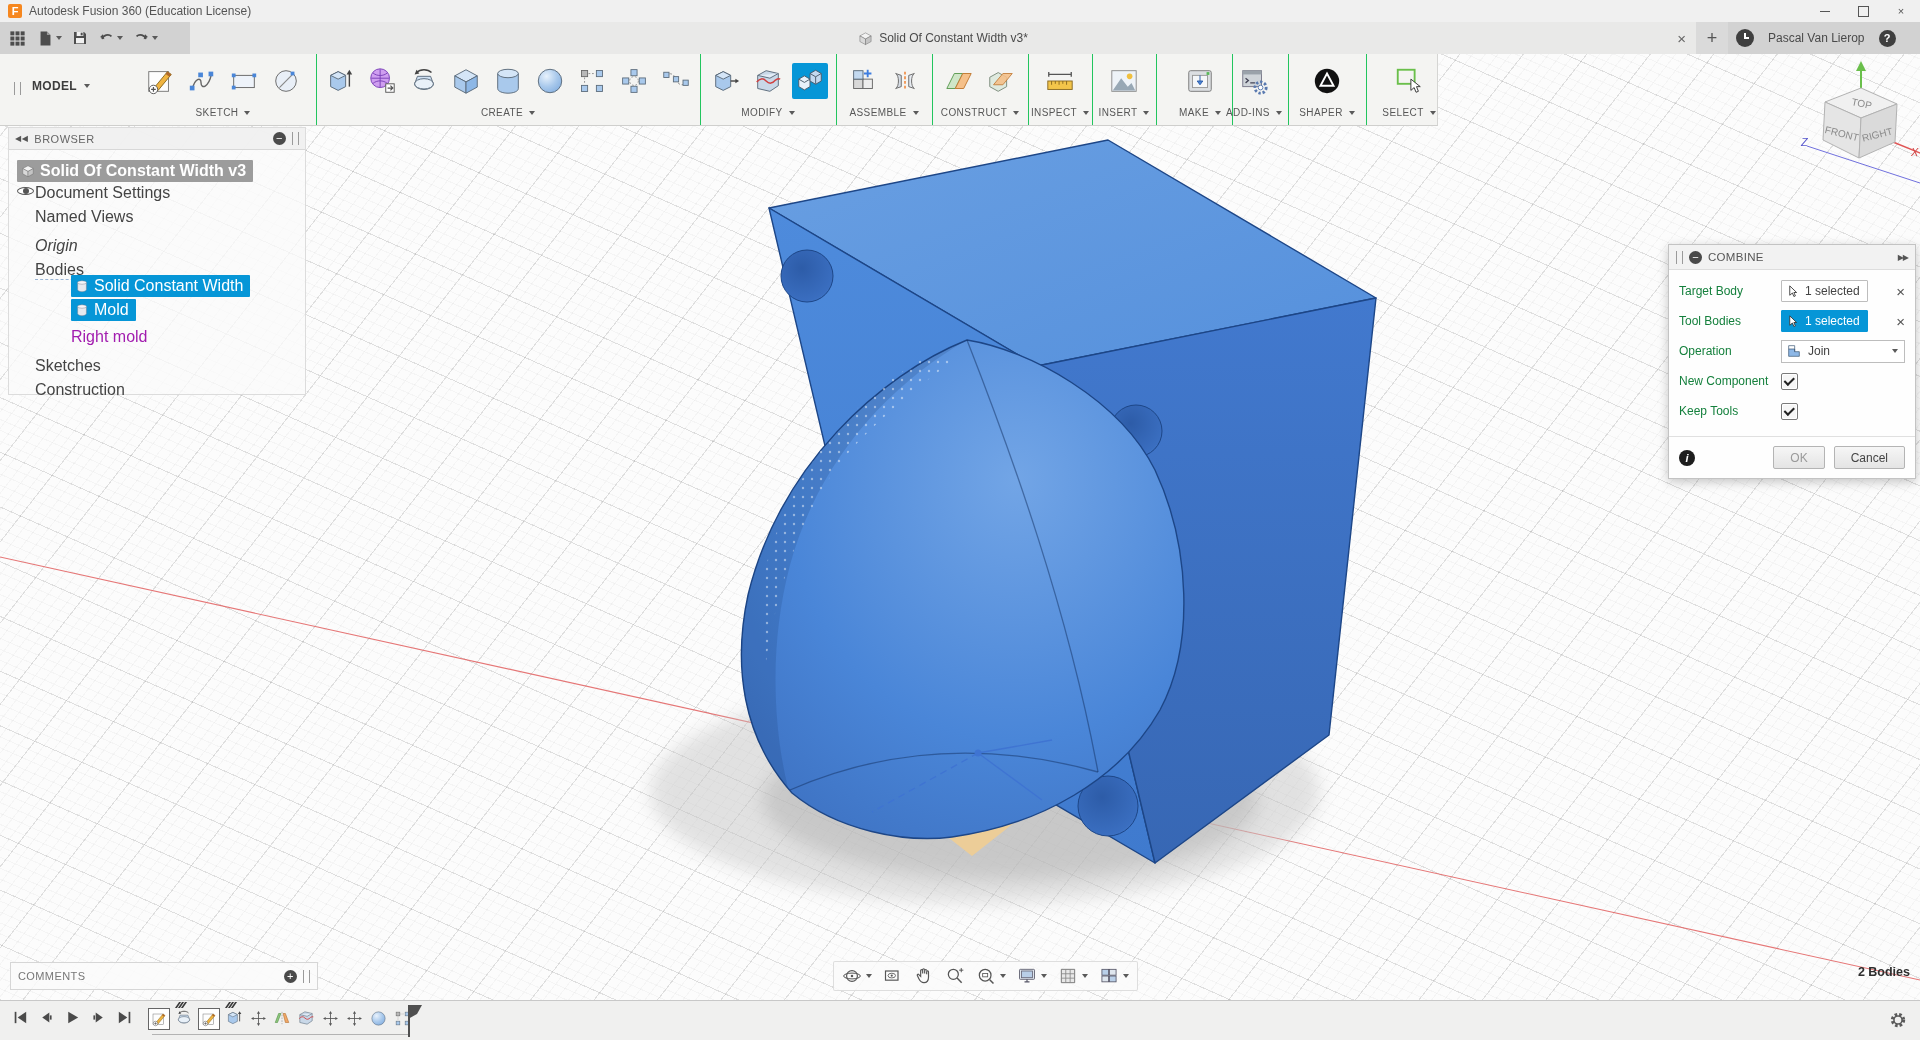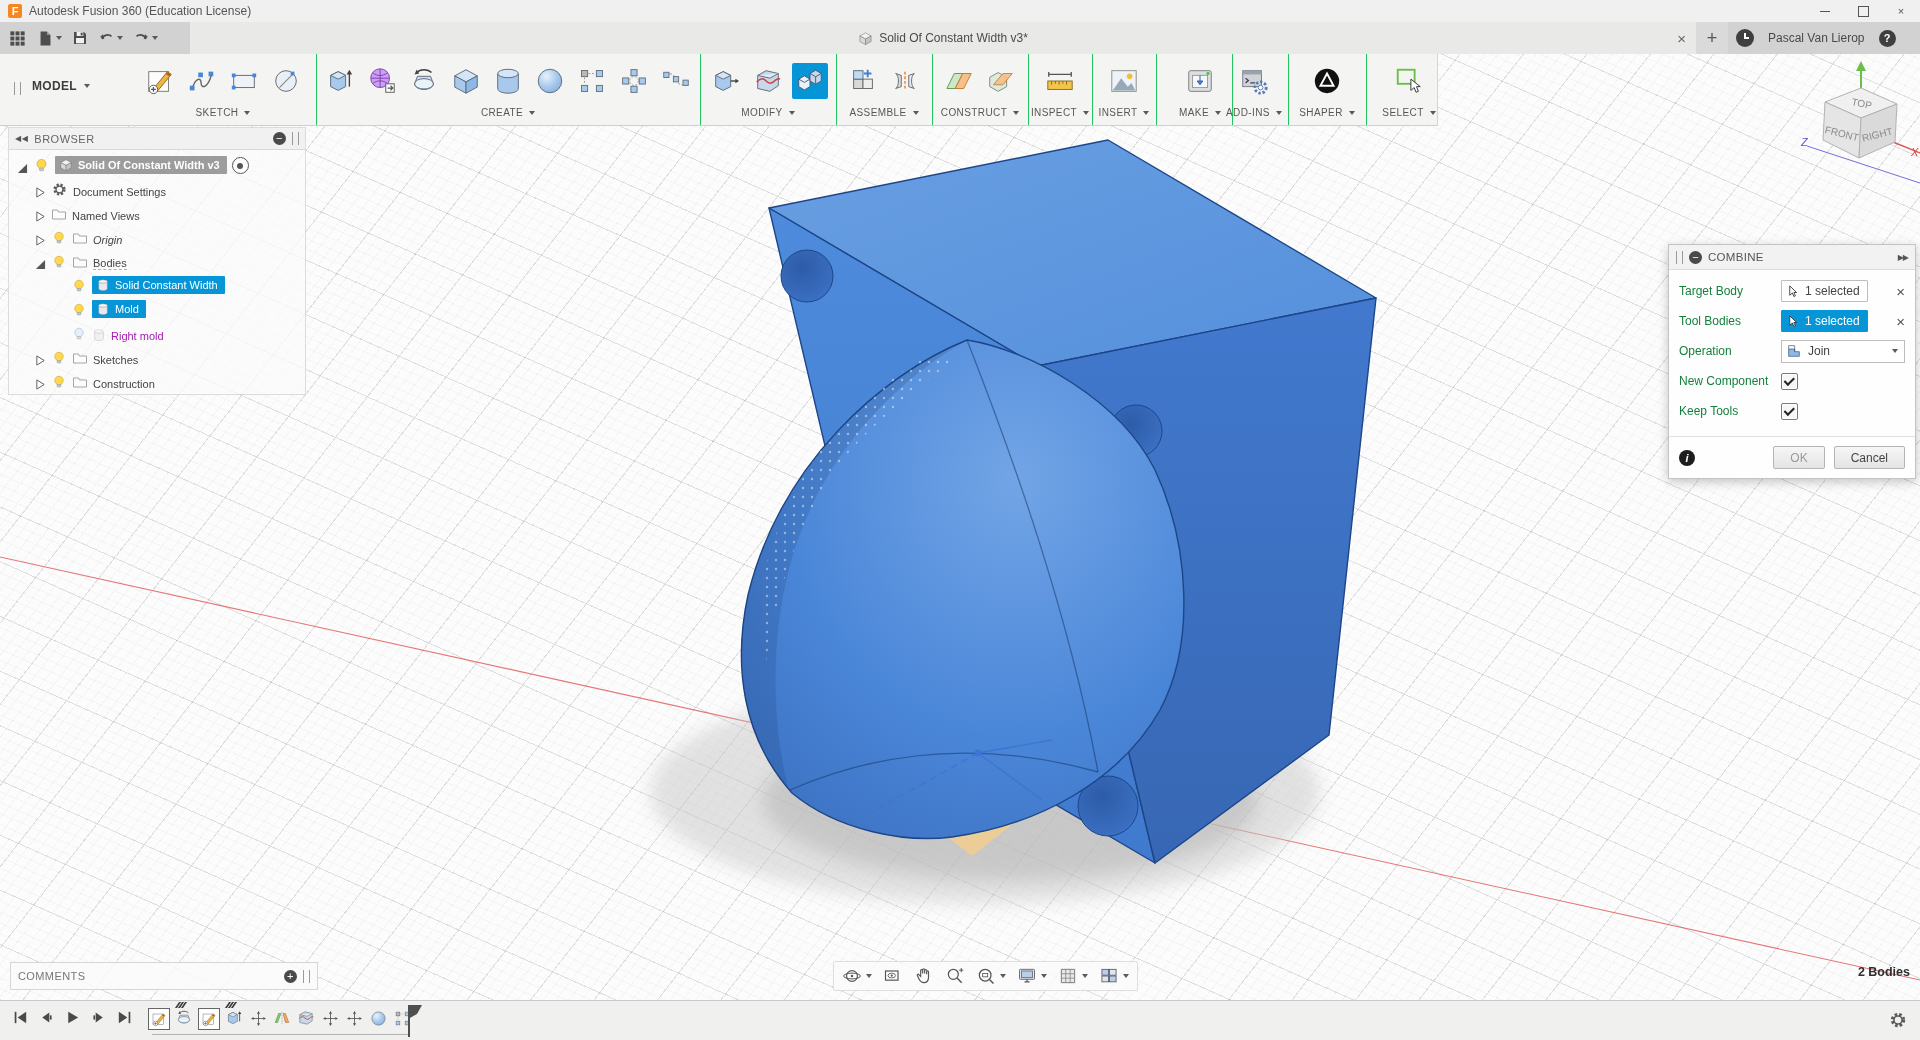--- a/index.html
+++ b/index.html
@@ -55,21 +55,21 @@
   .ribtn.active{background:#0696d7;}
   .rg-label{font-size:10px;color:#575757;letter-spacing:.4px;display:flex;align-items:center;gap:4px;margin-top:1px;}
 
   
   .browser{left:8px;top:127px;width:296px;background:rgba(250,250,250,.78);border:1px solid rgba(200,200,200,.6);}
   .panel-head{height:21px;display:flex;align-items:center;font-size:11px;color:#666;letter-spacing:.5px;
               background:rgba(240,240,240,.9);border-bottom:1px solid #d8d8d8;padding:0 6px;gap:6px;}
   .panel-head .spring{flex:1;}
   .circ-btn{width:13px;height:13px;border-radius:50%;background:#4a4a4a;color:#fff;font-size:11px;line-height:11px;
             display:flex;align-items:center;justify-content:center;}
-  .brow{height:24px;display:flex;align-items:flex-end;font-size:11px;color:#444;gap:5px;}
+  .brow{height:24px;display:flex;align-items:flex-start;font-size:16px;color:#444;gap:5px;flex-direction:column;}
   .chip{display:inline-flex;align-items:center;gap:5px;padding:2px 7px 2px 4px;border-radius:1px;}
   .chip.gray{background:#9c9c9c;color:#fff;font-weight:bold;}
   .chip.blue{background:#0696d7;color:#fff;font-weight:normal;}
   .radio{width:15px;height:15px;border-radius:50%;border:1.5px solid #555;background:#fff;display:flex;align-items:center;justify-content:center;}
   .radio:before{content:"";width:6px;height:6px;border-radius:50%;background:#555;}
   .dashedname{border-bottom:1px dashed #9ab6d6;}
   .faded{opacity:.55;}
   .browser .brow{padding-left:8px;}
 
   

